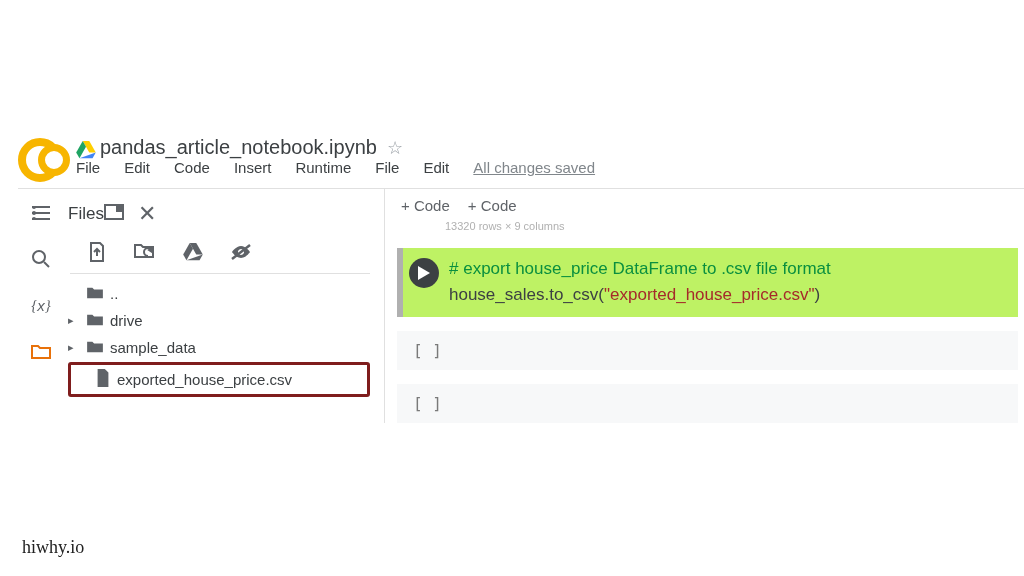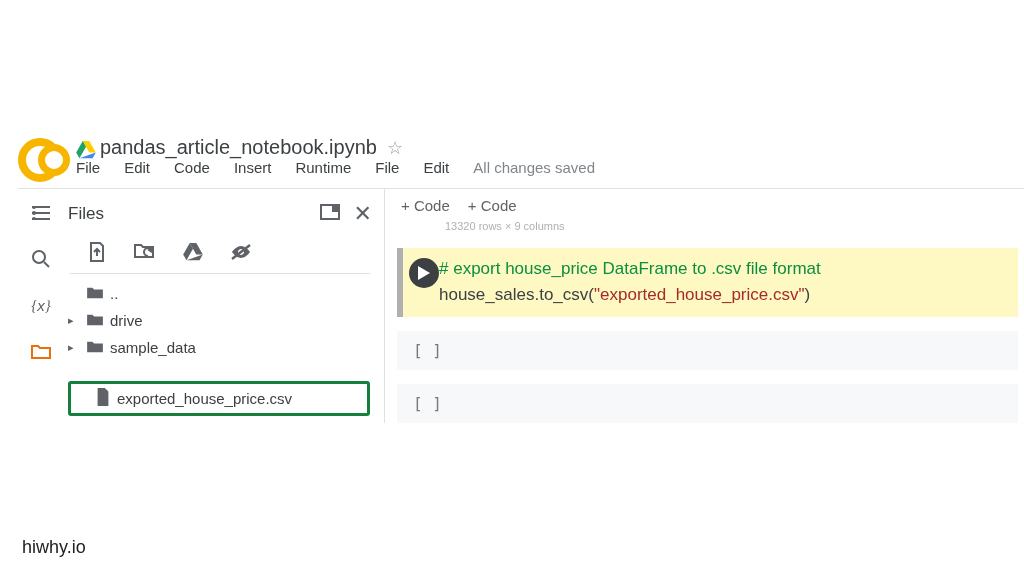--- a/index.html
+++ b/index.html
@@ -6,50 +6,50 @@
 body{background:#fff;width:1024px;height:576px;position:relative;overflow:hidden}
 .canvas{position:absolute;left:18px;top:132px;right:0}
 .header{display:flex;align-items:flex-start;gap:14px;padding:4px 0 2px 0}
 .logo{width:44px;height:44px;position:relative;margin-top:2px}
 .logo .ring{position:absolute;width:44px;height:44px;border-radius:50%;border:8px solid #f7b500;top:0;left:0}
 .logo .ring2{position:absolute;width:32px;height:32px;border-radius:50%;border:7px solid #f7b500;top:6px;left:20px;background:#fff}
 .title-row{display:flex;align-items:flex-end;gap:4px;font-size:20px;color:#3c4043}
 .drive-icon svg{display:block}
 .star{color:#9aa0a6;font-size:18px;margin-left:6px}
 .menus{display:flex;gap:24px;font-size:15px;color:#3c4043;}
-.menus .saved{color:#80868b;}
+.menus .saved{color:#80868b;text-decoration:underline}
 .hr{height:1px;background:#e0e0e0;margin-top:4px}
 .body{display:flex}
 .rail{width:46px;display:flex;flex-direction:column;align-items:center;gap:26px;padding-top:14px;color:#5f6368}
 .rail .i{width:20px;height:20px;display:flex;align-items:center;justify-content:center}
 .rail .var{font-family:serif;font-style:italic;font-size:15px}
 .rail .folder{color:#e8710a}
 .sidebar{width:320px;padding:6px 8px 0 0;position:relative}
-.sb-head{display:flex;align-items:center;justify-content:space-between;padding:6px 4px 6px 4px}
+.sb-head{display:flex;align-items:center;padding:6px 4px 6px 4px}
 .sb-head .t{font-size:17px;color:#3c4043}
 .sb-head .rt{display:flex;gap:14px;color:#5f6368;align-items:center}
 .toolbar{display:flex;gap:26px;padding:8px 0 10px 22px;color:#5f6368}
 .toolbar .ti{width:22px;height:22px;display:flex;align-items:center;justify-content:center}
 .sep{height:1px;background:#e0e0e0;margin:0 6px 4px 6px}
 .tree{padding:2px 6px 0 4px;font-size:15px;color:#3c4043}
 .tree .row{display:flex;align-items:center;gap:6px;padding:5px 0}
 .tree .arw{width:12px;color:#5f6368;font-size:11px}
 .tree .fico{color:#5f6368}
-.hl{border:3px solid #15803d;border-radius:3px;padding:4px 6px;margin-top:20px}
+.hl{border:3px solid #7f1d1d;border-radius:3px;padding:4px 6px;margin-top:1px}
 .vline{width:1px;background:#e0e0e0}
 .main{flex:1;padding:8px 6px 0 12px}
 .addrow{display:flex;gap:18px;color:#5f6368;font-size:15px;padding:0 0 2px 4px}
 .meta{color:#b0b0b0;font-size:11px;padding:4px 0 16px 48px}
-.cell{display:flex;align-items:flex-start;background:#fef9c3;border-left:6px solid #b0b0b0;padding:8px 0 10px 6px;}
+.cell{display:flex;align-items:flex-start;background:#bef264;border-left:6px solid #b0b0b0;padding:8px 0 10px 6px;gap:10px}
 .play{width:30px;height:30px;border-radius:50%;background:#3c4043;display:flex;align-items:center;justify-content:center;margin-top:2px;flex-shrink:0}
 .play svg{fill:#fff}
 .code{font-family:"Consolas","Courier New",monospace;font-size:17px;line-height:1.5;white-space:nowrap}
 .cm{color:#0a8f3f}.fn{color:#3c4043}.str{color:#a52a2a}
 .empty{background:#f7f8f9;color:#7a7a7a;font-family:"Consolas",monospace;font-size:16px;padding:10px 0 10px 16px;margin-top:14px}
-.wm{position:absolute;left:22px;bottom:18px;font-family:Liberation Sans, sans-serif;font-size:18px;color:#222}
+.wm{position:absolute;left:22px;bottom:18px;font-family:Liberation Serif, serif;font-size:18px;color:#222}
 </style>
 </head>
 <body>
 
 <div class="canvas">
   <div class="header">
     <div class="logo">
       <div class="ring"></div>
         <div class="ring2"></div>
     </div>

